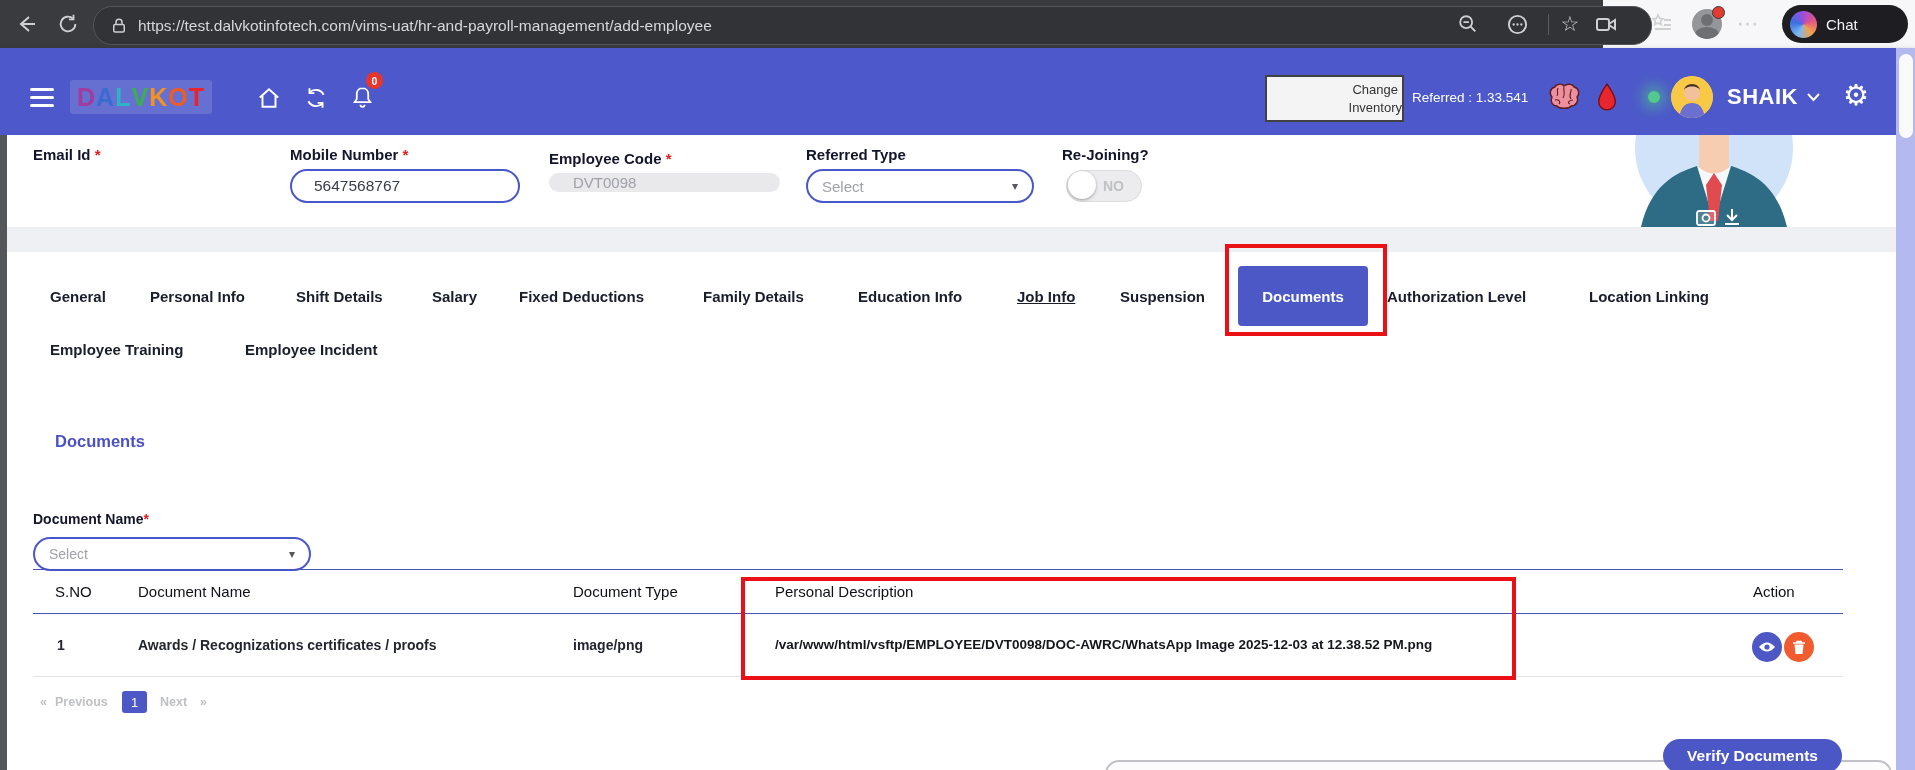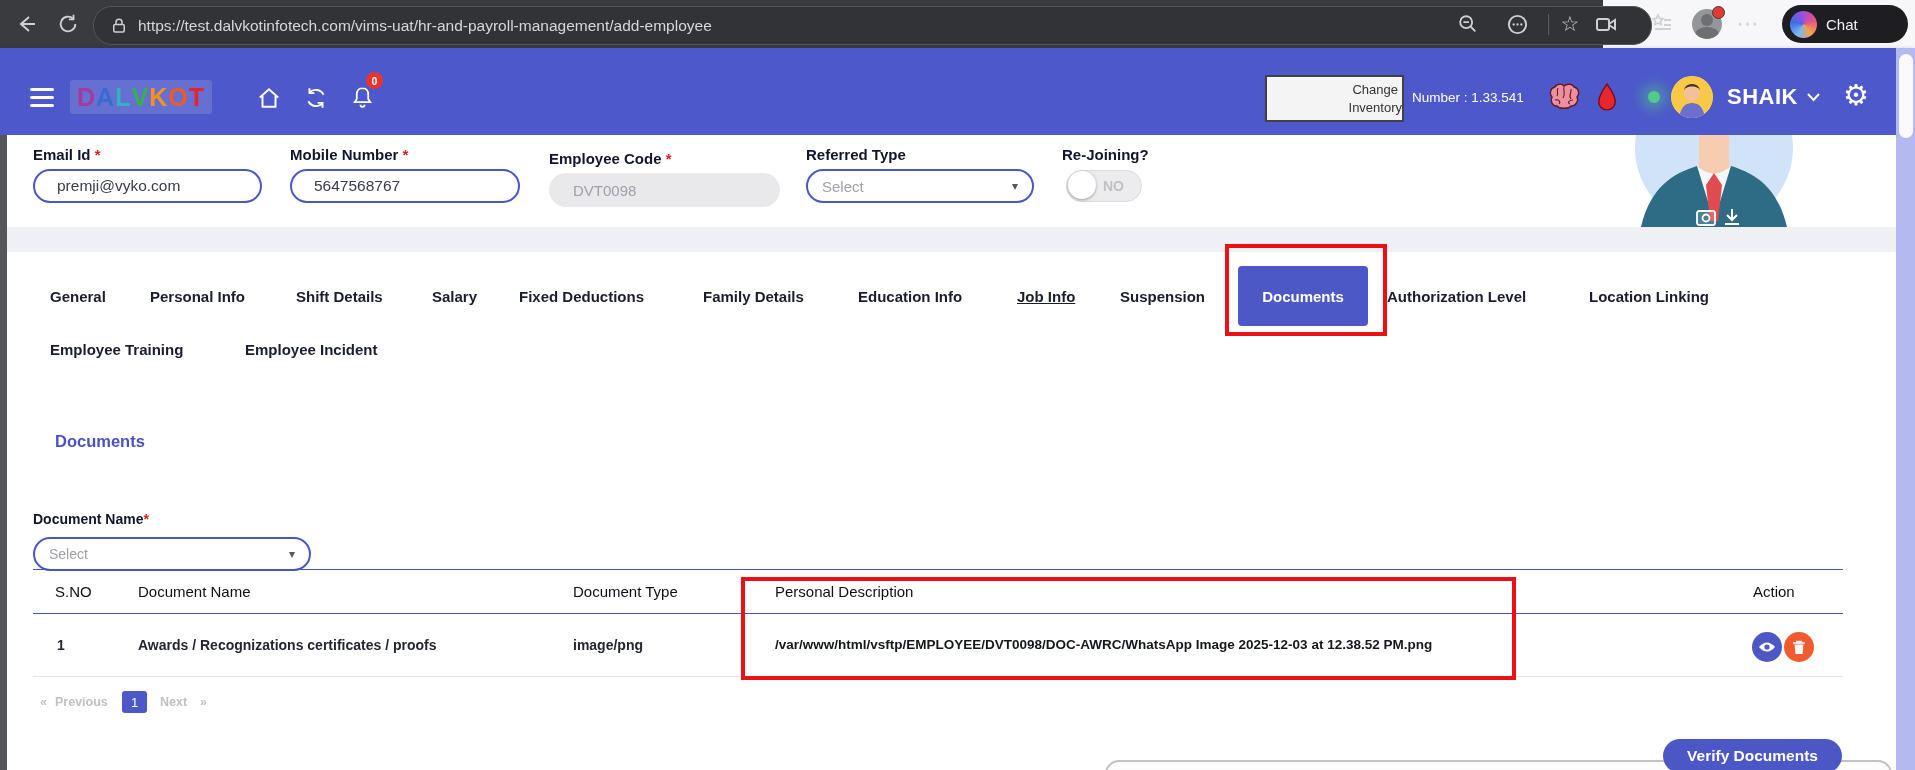--- a/index.html
+++ b/index.html
@@ -44,21 +44,21 @@
   
   .form-card{left:7px;top:135px;width:1889px;height:92px;background:#fff;}
   .gray-band{left:7px;top:227px;width:1889px;height:25px;background:#eef0f3;}
   .main-card{left:7px;top:252px;width:1889px;height:518px;background:#fff;}
   .left-strip{left:0;top:135px;width:7px;height:635px;background:#54565a;}
 
   .f-label{position:absolute;top:146px;font-size:15px;font-weight:700;color:#12152b;white-space:nowrap;}
   .req{color:#e02020;}
   .pill-input{position:absolute;top:169px;height:34px;border:2px solid #4a57c9;border-radius:19px;background:#fff;
               font-size:15.5px;color:#3a3d4a;display:flex;align-items:center;padding-left:22px;box-sizing:border-box;}
-  .pill-disabled{position:absolute;top:173px;height:34px;border-radius:17px;background:#e9e9ec;color:#9fa0a8;
+  .pill-disabled{position:absolute;top:173px;height:19px;border-radius:17px;background:#e9e9ec;color:#9fa0a8;
               font-size:15px;display:flex;align-items:center;padding-left:24px;box-sizing:border-box;}
   .pill-select{position:absolute;top:169px;height:34px;border:2px solid #4a57c9;border-radius:17px;background:#fff;
               font-size:15px;color:#a0a1a9;display:flex;align-items:center;padding-left:14px;box-sizing:border-box;cursor:pointer;}
   .sel-arrow{position:absolute;right:14px;color:#55565e;font-size:12px;}
   .toggle{left:1066px;top:170px;width:74px;height:30px;background:#ececee;border:1px solid #dcdcde;border-radius:16px;cursor:pointer;}
   .knob{position:absolute;left:1px;top:0px;width:28px;height:28px;border-radius:50%;background:#fff;box-shadow:0 1px 3px rgba(0,0,0,.35);}
   .toggle-txt{position:absolute;left:36px;top:7px;font-size:14px;font-weight:800;color:#c0c1c5;}
 
   .photo-wrap{left:1635px;top:135px;width:158px;height:93px;overflow:hidden;}
   .photo-ic{position:absolute;top:207px;width:22px;height:20px;cursor:pointer;}
@@ -190,21 +190,21 @@
   <div class="abs hd-ic" style="left:350px;">
     <svg width="25" height="25" viewBox="0 0 24 24">
         <path d="M12 3 C8.7 3 6.5 5.6 6.5 9 V13.5 L4.5 16.5 H19.5 L17.5 13.5 V9 C17.5 5.6 15.3 3 12 3 Z" stroke="#fff" stroke-width="1.7" fill="none"></path>
         <path d="M10 19 a2 2 0 0 0 4 0" stroke="#fff" stroke-width="1.7" fill="none"></path>
       </svg>
   </div>
   <div class="abs badge">0</div>
   <div class="abs chg-btn">
     <span><span>Change</span><br><span>Inventory</span></span>
   </div>
-  <div class="abs version">Number : 1.33.541</div>
+  <div class="abs version">Referred : 1.33.541</div>
   <div class="abs" style="left:1546px;top:82px;">
     <svg width="36" height="30" viewBox="0 0 36 30">
         <path d="M6 15 C3 12 4 6 9 5 C10 2 16 1 18 4 C21 1 27 2 28 5 C33 6 34 12 31 15 C33 19 30 24 25 24 C23 27 13 27 11 24 C6 24 4 19 6 15 Z" fill="#ef8f9d" stroke="#5a1e24" stroke-width="1.4"></path>
         <path d="M12 6 C10 9 13 11 11 14 M18 5 C17 9 20 12 17 16 M25 7 C26 10 22 13 25 17 M9 18 C13 17 15 20 13 22 M27 18 C23 18 21 21 24 22" stroke="#5a1e24" stroke-width="1.1" fill="none"></path>
       </svg>
   </div>
   <div class="abs" style="left:1594px;top:82px;">
     <svg width="26" height="31" viewBox="0 0 24 30">
         <path d="M12 2 C12 2 4 13 4 19 a8 8 0 0 0 16 0 C20 13 12 2 12 2 Z" fill="#e8262e" stroke="#7a0d12" stroke-width="1.4"></path>
       </svg>
@@ -225,23 +225,20 @@
       </svg>
   </div>
   <div class="abs gear">⚙</div>
 
   <div class="abs form-card"></div>
   <div class="abs gray-band"></div>
   <div class="abs main-card"></div>
   <div class="abs left-strip"></div>
 
   <div class="f-label" style="left:33px;"><span>Email Id</span> <span class="req">*</span></div>
-  <div class="pill-input" style="left:33px;width:229px;">
-      <span>premji@vyko.com</span>
-    </div>
 
   <div class="f-label" style="left:290px;"><span>Mobile Number</span> <span class="req">*</span></div>
   <div class="pill-input" style="left:290px;width:230px;">
       <span>5647568767</span>
     </div>
 
   <div class="f-label" style="left:549px;top:150px;"><span>Employee Code</span> <span class="req">*</span></div>
   <div class="pill-disabled" style="left:549px;width:231px;">
       <span>DVT0098</span>
     </div>

